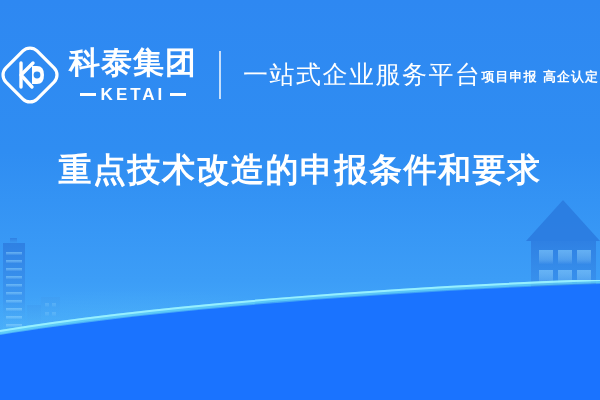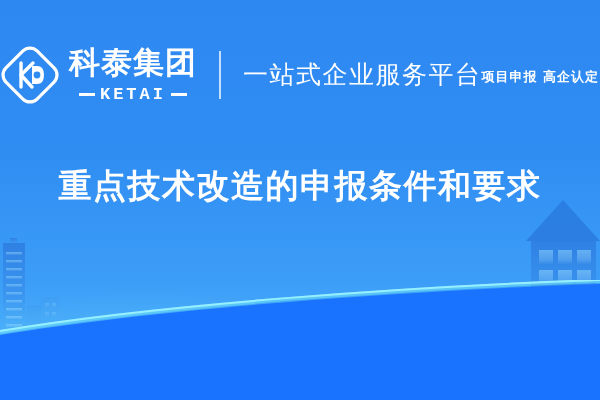--- a/index.html
+++ b/index.html
@@ -82,21 +82,20 @@
     font-size: 31px;
     font-weight: bold;
     letter-spacing: 1px;
     white-space: nowrap;
   }
   .logo-en-row {
     display: flex;
     align-items: center;
     gap: 5px;
     margin-top: 8px;
-    font-family: Liberation Mono, monospace;
   }
   .logo-dash {
     display: block;
     width: 16px;
     height: 3px;
     background: #ffffff;
   }
   .logo-en {
     color: #ffffff;
     font-size: 17px;
@@ -134,21 +133,21 @@
     letter-spacing: 1px;
     margin-top: 7px;
     white-space: nowrap;
     font-family: "DejaVu Serif", "Liberation Serif", serif;
   }
 
   
   .headline {
     position: absolute;
     left: 0;
-    top: 164px;
+    top: 148px;
     width: 600px;
     text-align: center;
     color: #ffffff;
     font-size: 33px;
     font-weight: bold;
     letter-spacing: 1.5px;
     white-space: nowrap;
     font-family: "DejaVu Sans", "Liberation Sans", sans-serif;
   }
 </style>

